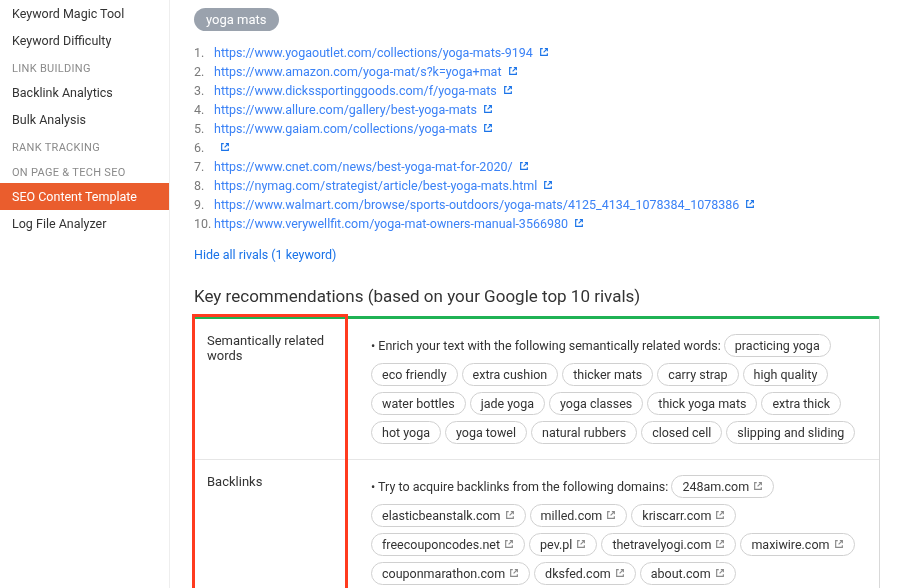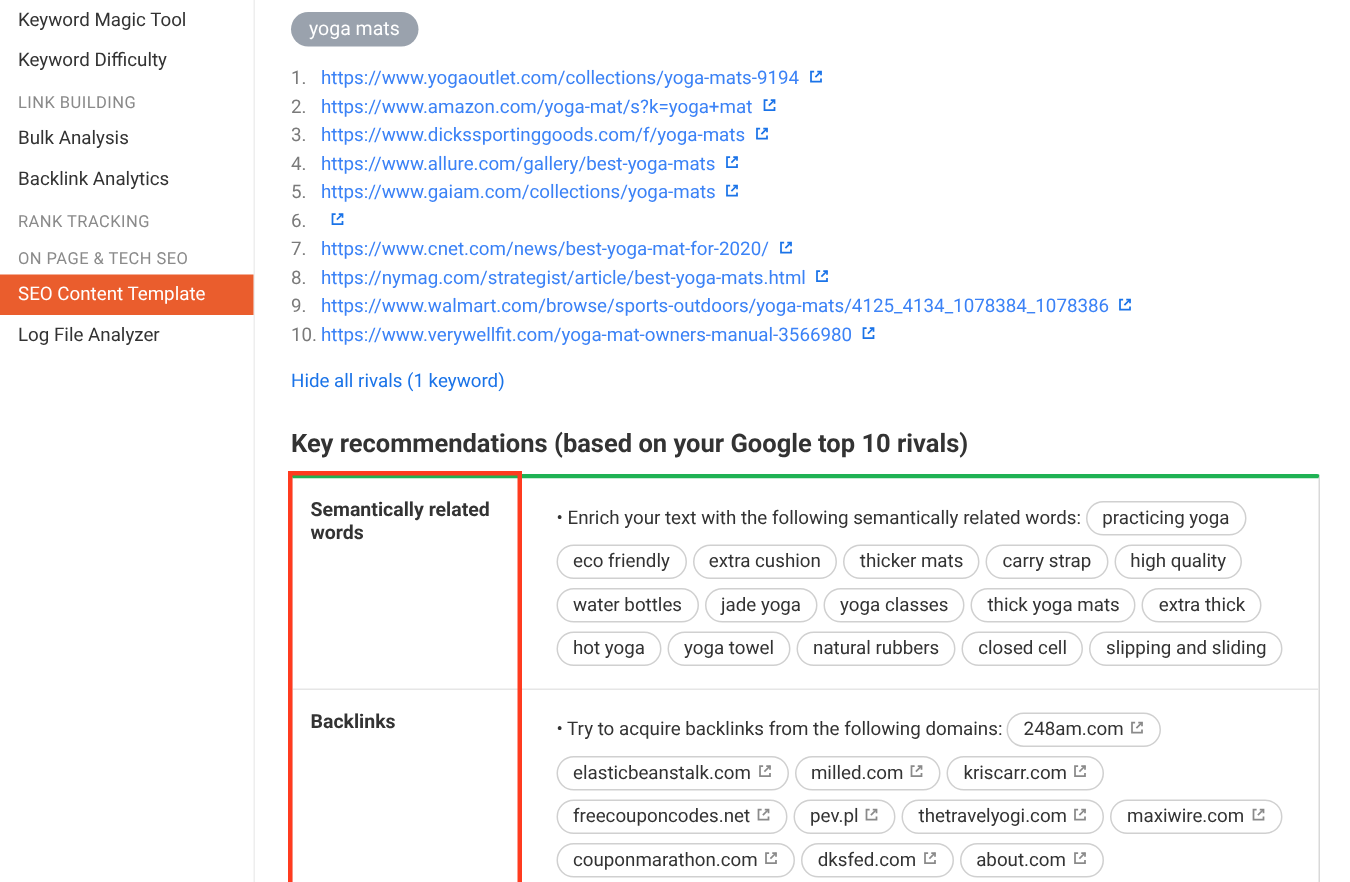--- a/index.html
+++ b/index.html
@@ -11,45 +11,45 @@
 .sidebar .group-title{padding:8px 12px 4px;color:#8a8a8a;font-size:11px;letter-spacing:.3px;text-transform:uppercase}
 .main{flex:1;padding:8px 20px 32px 24px;overflow-y:auto}
 .chip{display:inline-block;background:#9aa2ad;color:#fff;border-radius:14px;padding:4px 12px;font-size:13px;margin-bottom:12px}
 .results{list-style:none;counter-reset:r}
 .results li{counter-increment:r;font-size:12.5px;color:#333;padding:2px 0}
 .results li::before{content:counter(r) ".";display:inline-block;width:20px;color:#7a7a7a}
 .results a{color:#3b82f6;text-decoration:none}
 .ext{display:inline-block;margin-left:6px;color:#1a73e8}
 .ext svg{width:10px;height:10px;vertical-align:baseline}
 .hide-link{display:inline-block;margin-top:14px;color:#1a73e8;font-size:12.5px;text-decoration:none}
-h2.kr{font-size:17px;font-weight:700;margin:24px 0 10px}
+h2.kr{font-size:17px;font-weight:400;margin:24px 0 10px}
 .rec-box{border:1px solid #d9d9d9;border-top:3px solid #1fb254;border-radius:2px}
 .rec-row{display:flex;border-top:1px solid #e6e6e6}
 .rec-row:first-child{border-top:0}
-.rec-label{width:162px;padding:14px 12px;font-weight:700;font-size:13px}
+.rec-label{width:162px;padding:14px 12px;font-weight:400;font-size:13px}
 .rec-body{flex:1;padding:12px 14px;font-size:12.5px;color:#333}
 .bullet::before{content:"• ";color:#333}
 .pill{display:inline-block;border:1px solid #d0d0d0;border-radius:14px;padding:3px 10px;margin:3px 4px 3px 0;font-size:12.5px;color:#333;background:#fff}
 .pill .ext{margin-left:4px;color:#8a8a8a}
 
 .label-frame{position:absolute;border:3px solid #ff3b1f;pointer-events:none}
 .rec-wrap{position:relative}
 
 .main::-webkit-scrollbar{width:0}
 </style>
 </head>
 <body>
 
 <div class="layout">
   <nav class="sidebar" id="sidebar">
       <div class="item">Keyword Magic Tool</div>
       <div class="item">Keyword Difficulty</div>
       <div class="group-title">LINK BUILDING</div>
+      <div class="item">Backlink Analytics</div>
       <div class="item">Bulk Analysis</div>
-      <div class="item">Backlink Analytics</div>
       <div class="group-title">RANK TRACKING</div>
       <div class="group-title">ON PAGE &amp; TECH SEO</div>
       <div class="item active">SEO Content Template</div>
       <div class="item">Log File Analyzer</div>
     </nav>
 
   <main class="main">
     <span class="chip">yoga mats</span>
 
     <ol class="results" id="results">

